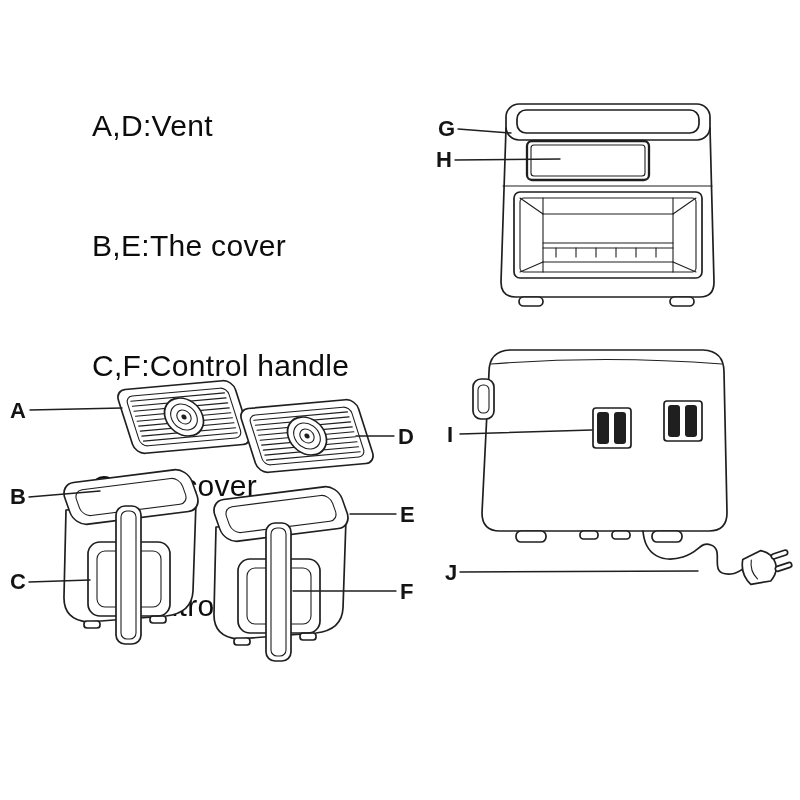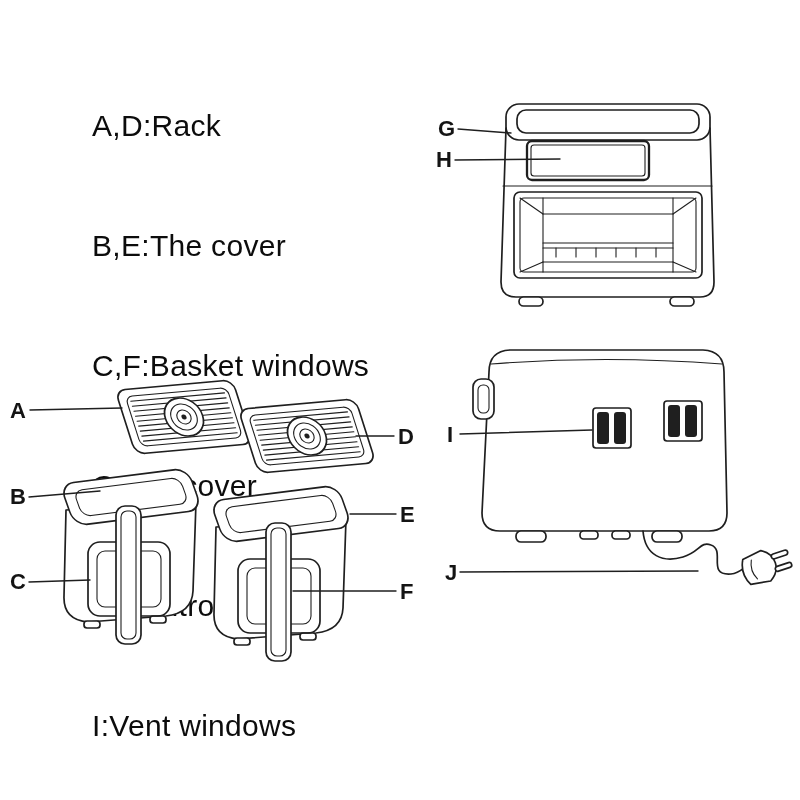--- a/index.html
+++ b/index.html
@@ -15,26 +15,25 @@
   .fill-dark{fill:#1f1f1f;stroke:none;}
   .leader{stroke:#1f1f1f;stroke-width:1.4;stroke-linecap:round;}
   .callout{font-family:"Liberation Sans",sans-serif;font-size:22px;font-weight:600;fill:#141414;}
 </style>
 </head>
 <body>
 
 <div class="page">
 
   <div class="legend">
-    <div class="row">A,D:Rack</div>
+    <div class="row">A,D:Vent</div>
     <div class="row">B,E:The cover</div>
-    <div class="row">C,F:Basket windows</div>
+    <div class="row">C,F:Control handle</div>
     <div class="row">G:Top cover</div>
     <div class="row">H:Control panel</div>
-    <div class="row">I:Vent windows</div>
     
   </div>
 
   <svg class="diagram" width="800" height="800" viewBox="0 0 800 800">
 
     <g>
 
       <g>
         <rect x="506" y="104" width="204" height="36" rx="13" class="lnf"></rect>
         <rect x="517" y="110" width="182" height="23" rx="9" class="ln"></rect>

